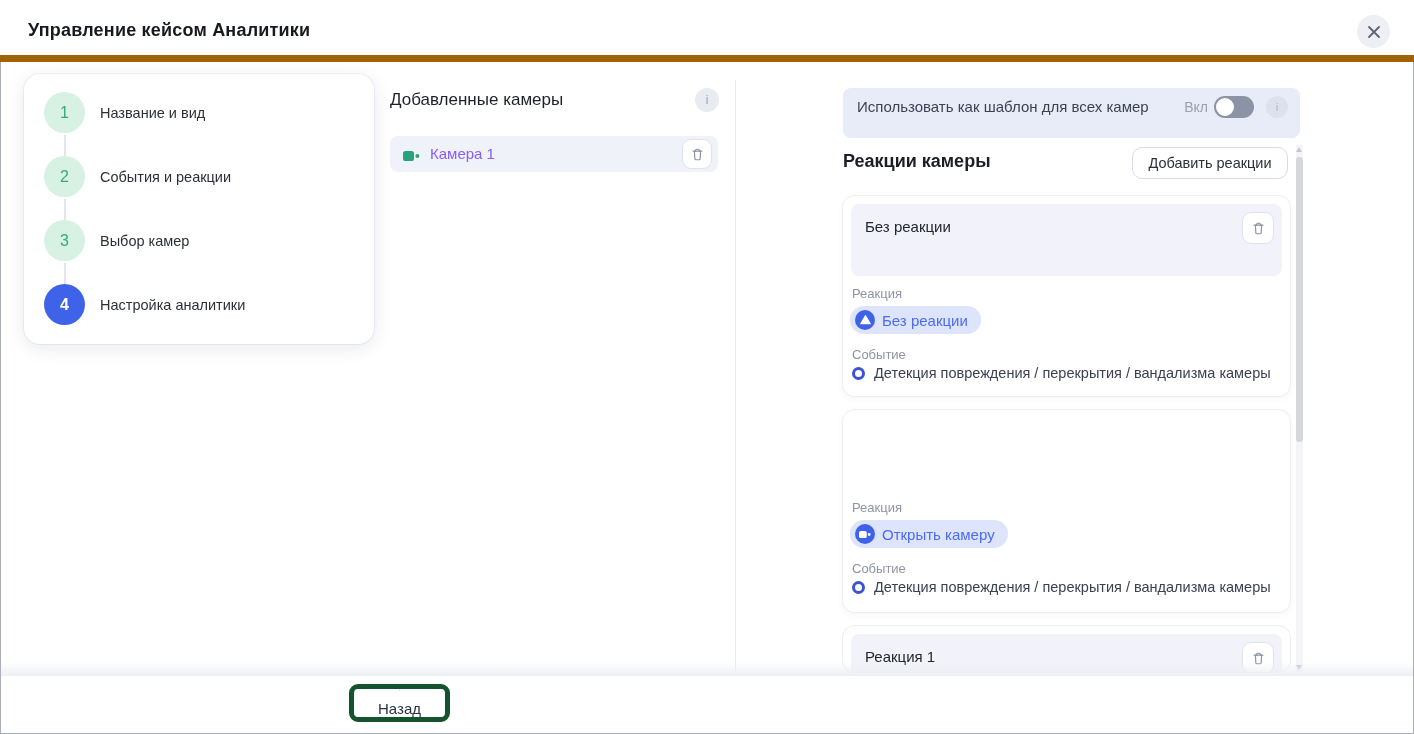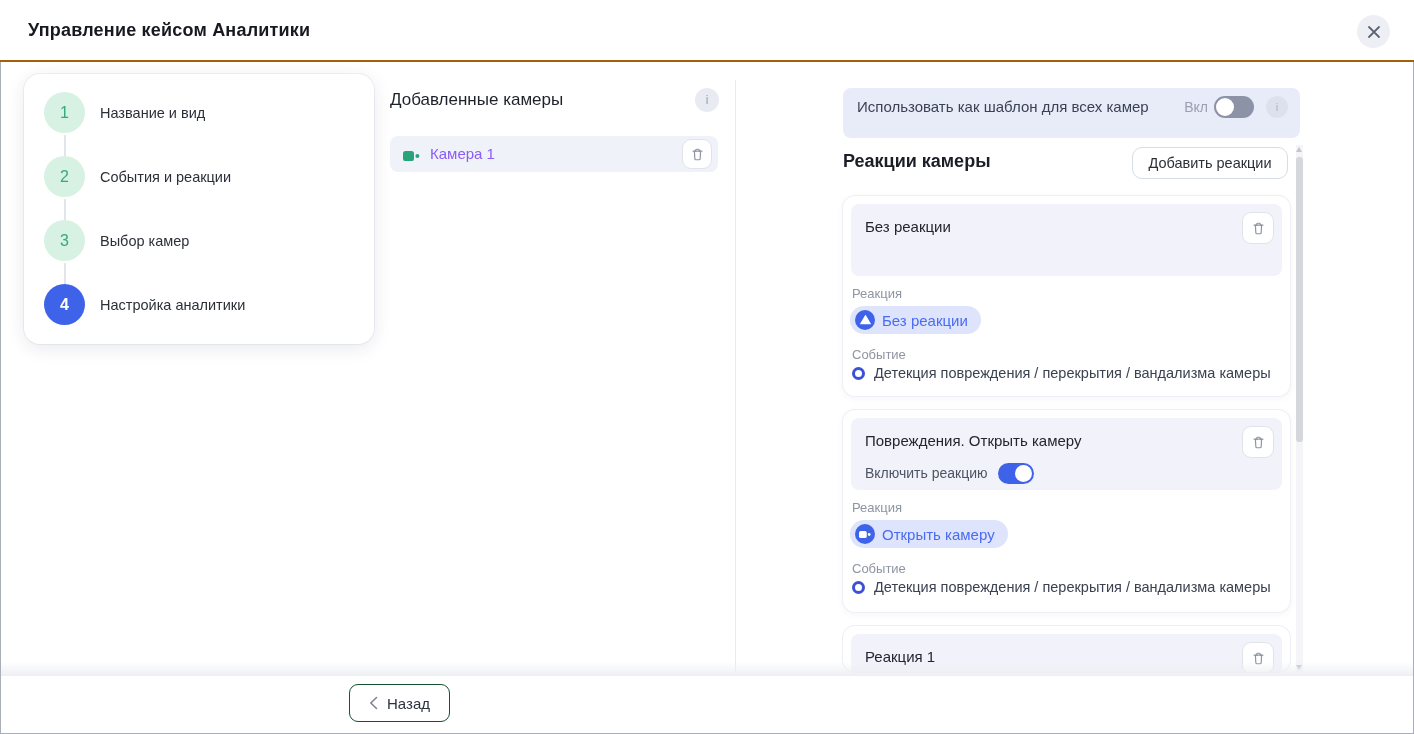--- a/index.html
+++ b/index.html
@@ -4,21 +4,21 @@
 <style>
   * { margin:0; padding:0; box-sizing:border-box; }
   html,body { background:#fff; }
   body { font-family:"Liberation Sans", sans-serif; color:#1d2129; }
   .window {
     position:relative; width:1414px; height:734px; background:#fff;
     box-shadow: inset 0 0 0 1px #a9aeb9; overflow:hidden;
   }
   
   .header { position:absolute; left:0; top:0; width:1414px; height:62px;
-    background:#fff; border-bottom:2px solid #a16207; }
+    background:#fff; border-bottom:7px solid #a16207; }
   .header-title { position:absolute; left:28px; top:20px; font-size:18px; font-weight:700; color:#16191f; letter-spacing:.2px; }
   .close-btn { position:absolute; left:1357px; top:15px; width:33px; height:33px; border-radius:50%;
     background:#edeff5; display:flex; align-items:center; justify-content:center;
     color:#5c6474; font-size:17px; cursor:pointer; border:none; }
   
   .stepper { position:absolute; left:24px; top:74px; width:350px; height:270px;
     background:#fff; border-radius:16px; box-shadow:0 4px 18px rgba(30,42,80,.10), 0 0 0 1px #f2f3f7; }
   .step { position:absolute; left:0; width:100%; height:41px; }
   .step-circle { position:absolute; left:20px; top:0; width:41px; height:41px; border-radius:50%;
     display:flex; align-items:center; justify-content:center; font-size:16px; }
@@ -86,22 +86,22 @@
     display:flex; align-items:center; justify-content:center; }
   .chip-text { font-size:15px; color:#4a6cf2; }
   .event-row { position:absolute; left:9px; top:169px; display:flex; align-items:center; gap:9px;text-align:center; }
   .event-ring { width:13px; height:13px; border:3.4px solid #3b52d8; border-radius:50%; background:#fff; flex:none; }
   .event-text { font-size:14.5px; color:#3a4150; }
   
   .footer-shadow { position:absolute; left:1px; top:662px; width:1412px; height:14px;
     background:linear-gradient(to bottom, rgba(240,242,246,0), #edeff3); }
   .footer { position:absolute; left:1px; top:676px; width:1412px; height:57px; background:#fff; }
   .back-btn { position:absolute; left:348px; top:8px; width:101px; height:38px; background:#fff;
-    border:1px solid #14532d; border-radius:9px; display:flex; align-items:center; justify-content:center;
-    gap:9px; font-size:15px; color:#2b3340; cursor:pointer; font-family:"Liberation Sans", sans-serif; }
+    border:5px solid #14532d; border-radius:9px; display:flex; align-items:center; justify-content:center;
+    gap:9px; font-size:15px; color:#2b3340; cursor:pointer; font-family:"Liberation Sans", sans-serif;flex-direction:column; }
   .save-btn { position:absolute; left:962px; top:6px; width:103px; height:42px; background:#3f63ee;
     border:none; border-radius:9px; font-size:15px; color:#fff; cursor:pointer;
     font-family:"Liberation Sans", sans-serif; }
 </style>
 </head>
 <body>
 
 <div class="window">
 
   <div class="header">
@@ -190,36 +190,20 @@
       <span class="chip-text">Без реакции</span>
     </div>
     <div class="field-label lbl-event">Событие</div>
     <div class="event-row">
       <span class="event-ring"></span>
       <span class="event-text">Детекция повреждения / перекрытия / вандализма камеры</span>
     </div>
   </div>
 
   <div class="rx-card card-2">
-    <div class="rx-head tall">
-      <div class="rx-head-title">Повреждения. Открыть камеру</div>
-      <button class="trash-btn rx-trash">
-        <svg width="15" height="15" viewBox="0 0 16 16" fill="none" stroke="#8d93a0" stroke-width="1.25" stroke-linecap="round">
-          <path d="M3.3 4.4 h9.4"></path>
-            <path d="M6 4.4 V3.4 a1 1 0 0 1 1-1 h2 a1 1 0 0 1 1 1 v1"></path>
-            <path d="M4.7 4.4 l.45 8.1 a1.2 1.2 0 0 0 1.2 1.1 h3.3 a1.2 1.2 0 0 0 1.2-1.1 l.45-8.1"></path>
-        </svg>
-      </button>
-      <div class="enable-row">
-        <span class="enable-label">Включить реакцию</span>
-        <span class="toggle-on toggle">
-            <span class="knob"></span>
-          </span>
-      </div>
-    </div>
     <div class="field-label lbl-reaction">Реакция</div>
     <div class="chip">
       <span class="chip-icon">
         <svg width="12" height="9" viewBox="0 0 17 12">
             <rect x="0" y="1" width="11" height="10" rx="2.6" fill="#fff"></rect>
             <circle cx="14.4" cy="6" r="2" fill="#fff"></circle>
           </svg>
       </span>
       <span class="chip-text">Открыть камеру</span>
     </div>

